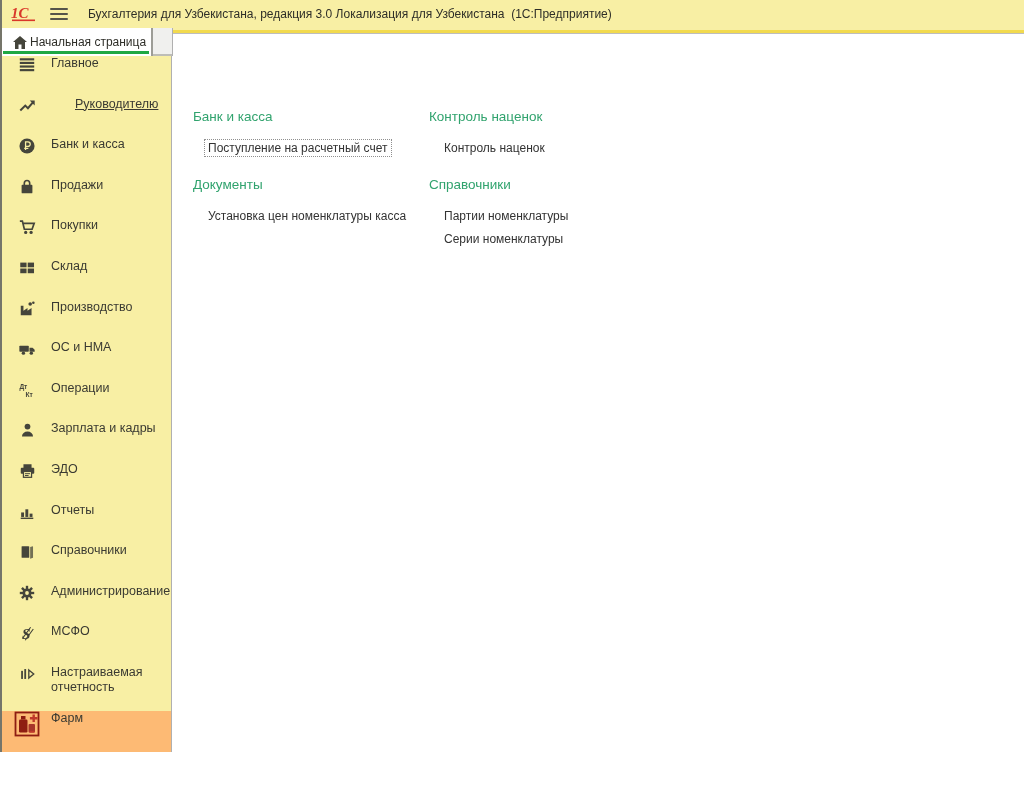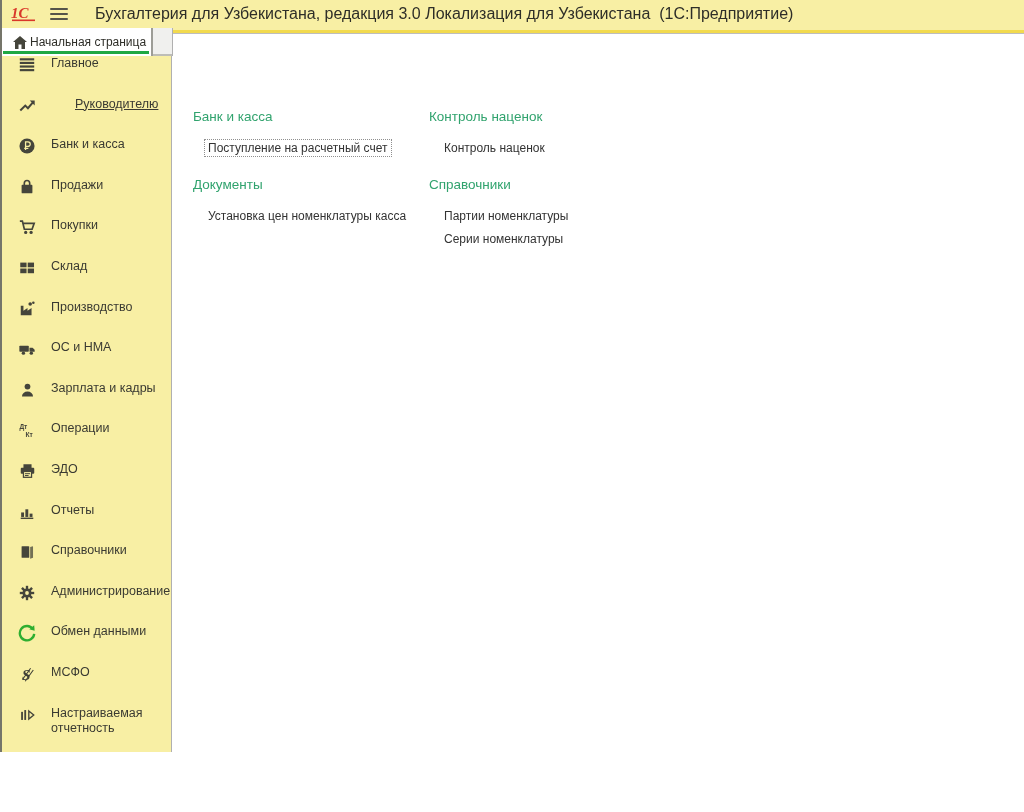--- a/index.html
+++ b/index.html
@@ -4,21 +4,21 @@
 <style>
   * { margin:0; padding:0; box-sizing:border-box; }
   html,body { width:1024px; height:812px; font-family:"Liberation Sans", sans-serif; background:#fff; }
   .window { width:1024px; height:752px; display:flex; flex-direction:column; border-left:2px solid #75756a; overflow:hidden; }
 
   
   .titlebar { height:28px; background:#f8efa4; display:flex; align-items:center; flex:none; }
   .logo { margin-left:8px; display:flex; align-items:center; }
   .hamburger { margin-left:12px; width:18px; display:flex; flex-direction:column; gap:3px; cursor:pointer; }
   .hamburger i { display:block; height:2px; background:#55544a; border-radius:1px; }
-  .titlebar-title { margin-left:27px; font-size:16px; color:#2e2e28; white-space:pre; }
+  .titlebar-title { margin-left:20px; font-size:12px; color:#2e2e28; white-space:pre; }
 
   
   .tabbar { height:28px; display:flex; flex:none; background:#f8efa4; }
   .tab { width:149px; background:#fff; display:flex; align-items:center; gap:3px; padding-left:11px; position:relative; cursor:pointer; }
   .tab-label { font-size:12px; color:#2e2e28; }
   .tab::after { content:""; position:absolute; left:1px; right:2px; bottom:2px; height:3px; background:#1fa843; }
   .tab-divider { width:2px; background:#9d9d97; }
   .tab-filler { width:19px; background:#f0f0ee; border-bottom:2px solid #bdbdb7; }
   .tabbar-right { flex:1;
     background:linear-gradient(to bottom,#f8efa4 0 2px,#f2da4e 2px 5px,#bdbdbd 5px 6px,#ffffff 6px 100%);
@@ -169,36 +169,36 @@
             <path class="ic" d="M12.8 8.5 h3.4 l2.3 2.3 v2.2 h-5.7 Z"></path>
             <circle class="ic" cx="6" cy="14.6" r="1.9"></circle>
               <circle class="ic" cx="14.8" cy="14.6" r="1.9"></circle>
           </svg>
         </span>
         <span class="sb-label">ОС и НМА</span>
       </div>
 
       <div class="sb-item">
         <span class="sb-icon">
+          <svg width="20" height="19" viewBox="0 0 20 20">
+            <text x="2" y="8" font-size="7" font-weight="bold" fill="#45453b" font-family="Liberation Sans, sans-serif">Дт</text>
+            <text x="8.5" y="17" font-size="7" font-weight="bold" fill="#45453b" font-family="Liberation Sans, sans-serif">Кт</text>
+          </svg>
+        </span>
+        <span class="sb-label">Операции</span>
+      </div>
+
+      <div class="sb-item">
+        <span class="sb-icon">
           <svg width="17" height="18" viewBox="0 0 20 20">
             <circle class="ic" cx="10" cy="6" r="3.4"></circle>
             <path class="ic" d="M3.5 17.5 a6.5 5.6 0 0 1 13 0 Z"></path>
           </svg>
         </span>
         <span class="sb-label">Зарплата и кадры</span>
-      </div>
-
-      <div class="sb-item">
-        <span class="sb-icon">
-          <svg width="20" height="19" viewBox="0 0 20 20">
-            <text x="2" y="8" font-size="7" font-weight="bold" fill="#45453b" font-family="Liberation Sans, sans-serif">Дт</text>
-            <text x="8.5" y="17" font-size="7" font-weight="bold" fill="#45453b" font-family="Liberation Sans, sans-serif">Кт</text>
-          </svg>
-        </span>
-        <span class="sb-label">Операции</span>
       </div>
 
       <div class="sb-item">
         <span class="sb-icon">
           <svg width="19" height="18" viewBox="0 0 20 20">
             <rect class="ic" x="5.5" y="2.5" width="9" height="4.5"></rect>
             <rect class="ic" x="2.5" y="6.5" width="15" height="6.5" rx="1"></rect>
             <rect x="5.5" y="10.5" width="9" height="6.5" fill="#f8efa4" stroke="#45453b" stroke-width="1.4"></rect>
             <path class="ic-s" stroke-width="1.1" d="M7.2 13 h5.6 M7.2 15 h4"></path>
           </svg>
@@ -237,29 +237,20 @@
               <rect x="8.7" y="2" width="2.6" height="16" transform="rotate(90 10 10)"></rect>
               <rect x="8.7" y="2" width="2.6" height="16" transform="rotate(135 10 10)"></rect>
               <circle cx="10" cy="10" r="5"></circle>
             </g>
             <circle cx="10" cy="10" r="2.1" fill="#f8efa4"></circle>
           </svg>
         </span>
         <span class="sb-label">Администрирование</span>
       </div>
 
-      <div class="sb-item">
-        <span class="sb-icon">
-          <svg width="18" height="18" viewBox="0 0 20 20">
-            <path d="M16.5 5.5 A8 8 0 1 0 18 11" fill="none" stroke="#2fae30" stroke-width="2.6"></path>
-            <path d="M12.5 5.8 L18.5 7.5 L18 1.5 Z" fill="#2fae30"></path>
-          </svg>
-        </span>
-        <span class="sb-label">Обмен данными</span>
-      </div>
 
       <div class="sb-item">
         <span class="sb-icon">
           <svg width="18" height="19" viewBox="0 0 20 20">
             <text x="4.5" y="16" font-size="17" font-weight="bold" font-style="italic" font-family="Liberation Serif, serif" fill="#3f3f36">S</text>
             <path d="M5 15.5 L14 3 M8 17.5 L17 5" stroke="#3f3f36" stroke-width="1.2" fill="none"></path>
           </svg>
         </span>
         <span class="sb-label">МСФО</span>
       </div>

